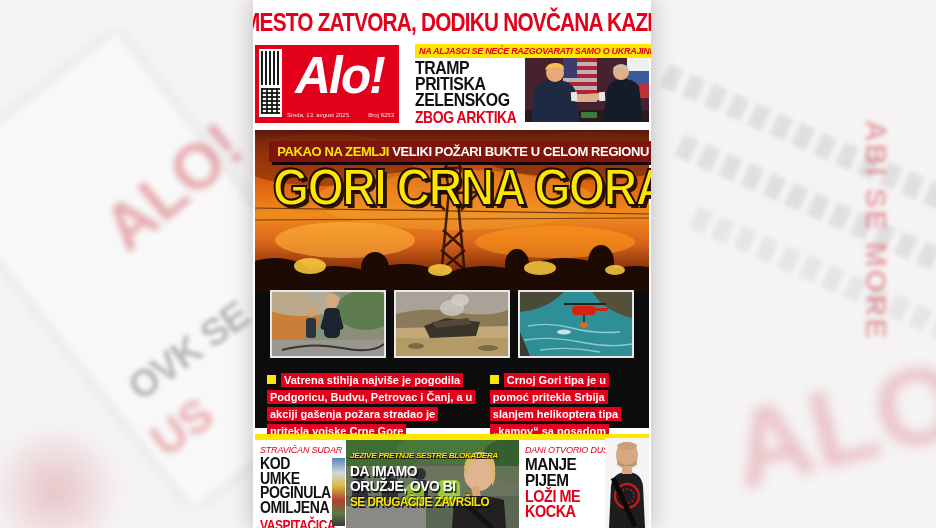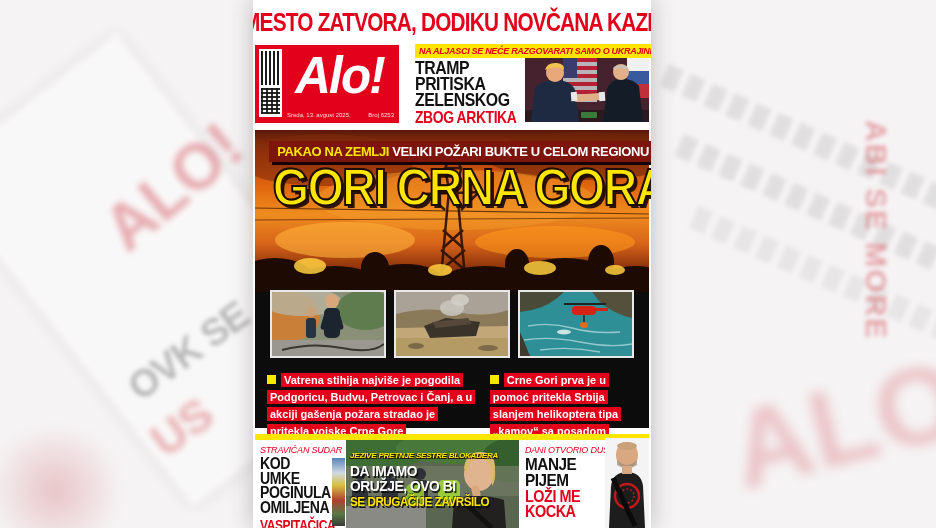--- a/index.html
+++ b/index.html
@@ -297,21 +297,21 @@
             <ellipse cx="44" cy="40" rx="7" ry="2.5" fill="#eef8f8" opacity=".8"></ellipse>
           </svg>
         </div>
       </div>
 
       <div class="bullets">
         <div class="bullet-col b1">
           <span class="sq"></span><span class="bullet-text">Vatrena stihija najviše je pogodila Podgoricu, Budvu, Petrovac i Čanj, a u akciji gašenja požara stradao je pritekla vojske Crne Gore</span>
         </div>
         <div class="bullet-col b2">
-          <span class="sq"></span><span class="bullet-text">Crne Gori prva je u pomoć pritekla Srbija slanjem helikoptera tipa „kamov“ sa posadom</span>
+          <span class="sq"></span><span class="bullet-text">Crnoj Gori tipa je u pomoć pritekla Srbija slanjem helikoptera tipa „kamov“ sa posadom</span>
         </div>
       </div>
     </div>
 
     <div class="bottom-mod">
       <div class="bm-bar-top"></div>
       <div class="bm-bar-right"></div>
 
       <div class="story-left">
         <div class="kicker-red">STRAVIČAN SUDAR</div>

